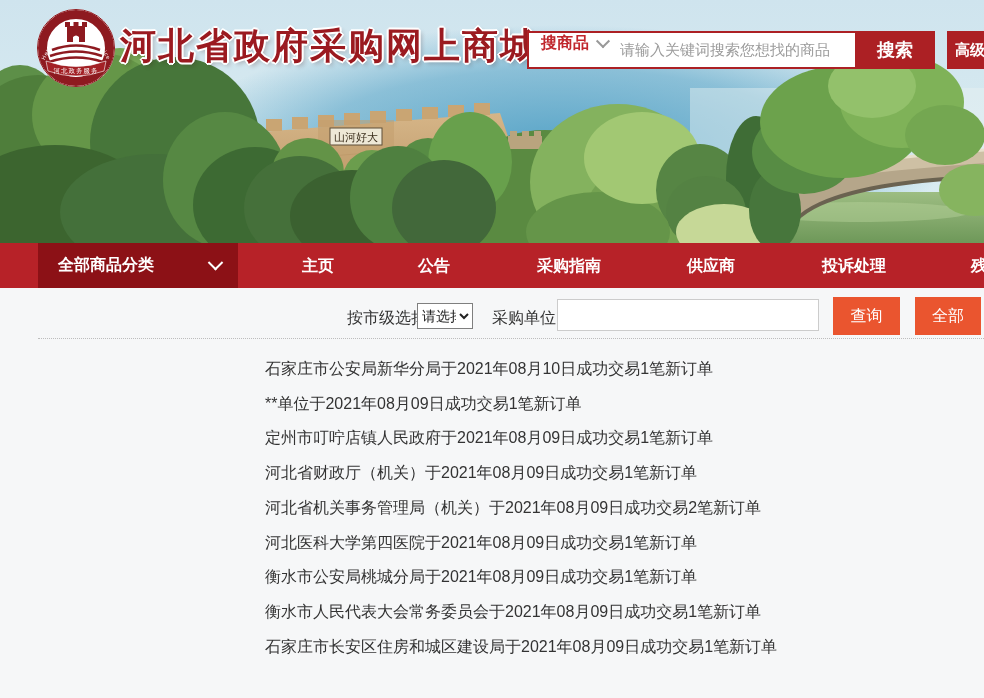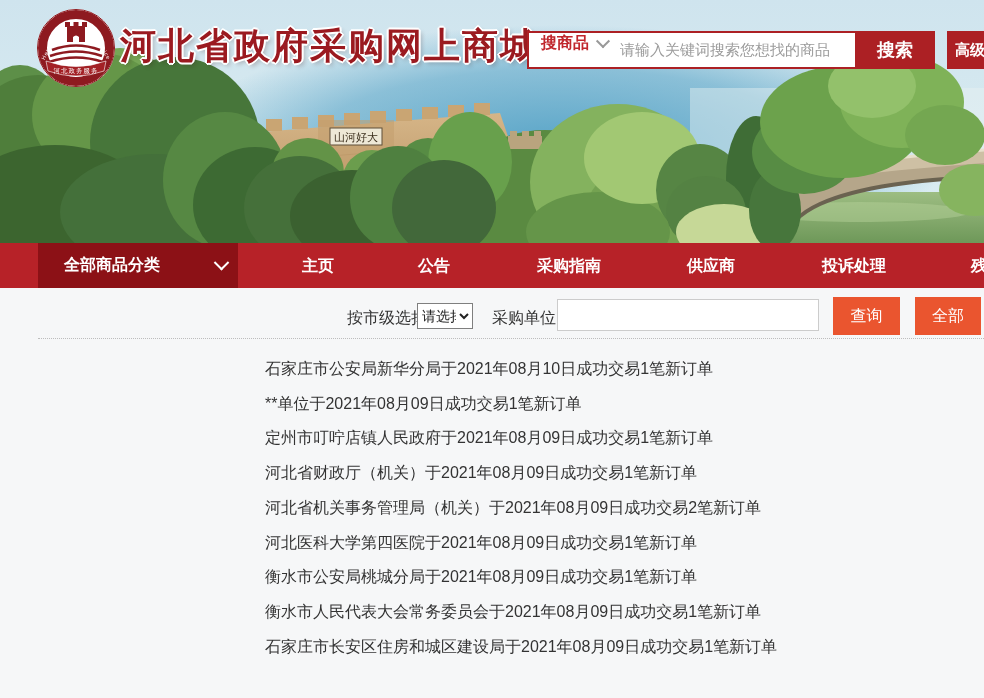--- a/index.html
+++ b/index.html
@@ -44,21 +44,21 @@
   }
   .btn-adv{
     position:absolute;left:947px;top:31px;width:80px;height:38px;border:none;
     background:#ac2024;color:#fff;font-size:15px;font-weight:bold;cursor:pointer;
     text-align:left;padding:0 0 0 8px;font-family:inherit;white-space:nowrap;
   }
   
   .nav{position:absolute;left:0;top:243px;width:984px;height:45px;background:#b72228;}
   .nav-cat{
     position:absolute;left:38px;top:0;width:200px;height:45px;background:#8c1116;
-    display:flex;align-items:center;padding-left:26px;box-sizing:border-box;
+    display:flex;align-items:center;padding-left:20px;box-sizing:border-box;
     color:#fff;font-size:16px;font-weight:bold;cursor:pointer;
   }
   .nav-cat .chev{margin-left:56px;}
   .nav-link{
     position:absolute;top:0;height:45px;line-height:45px;color:#fff;
     font-size:16px;font-weight:bold;text-decoration:none;white-space:nowrap;
     transform:translateX(-50%);cursor:pointer;
   }
   .nav-link.clip{transform:none;}
   

